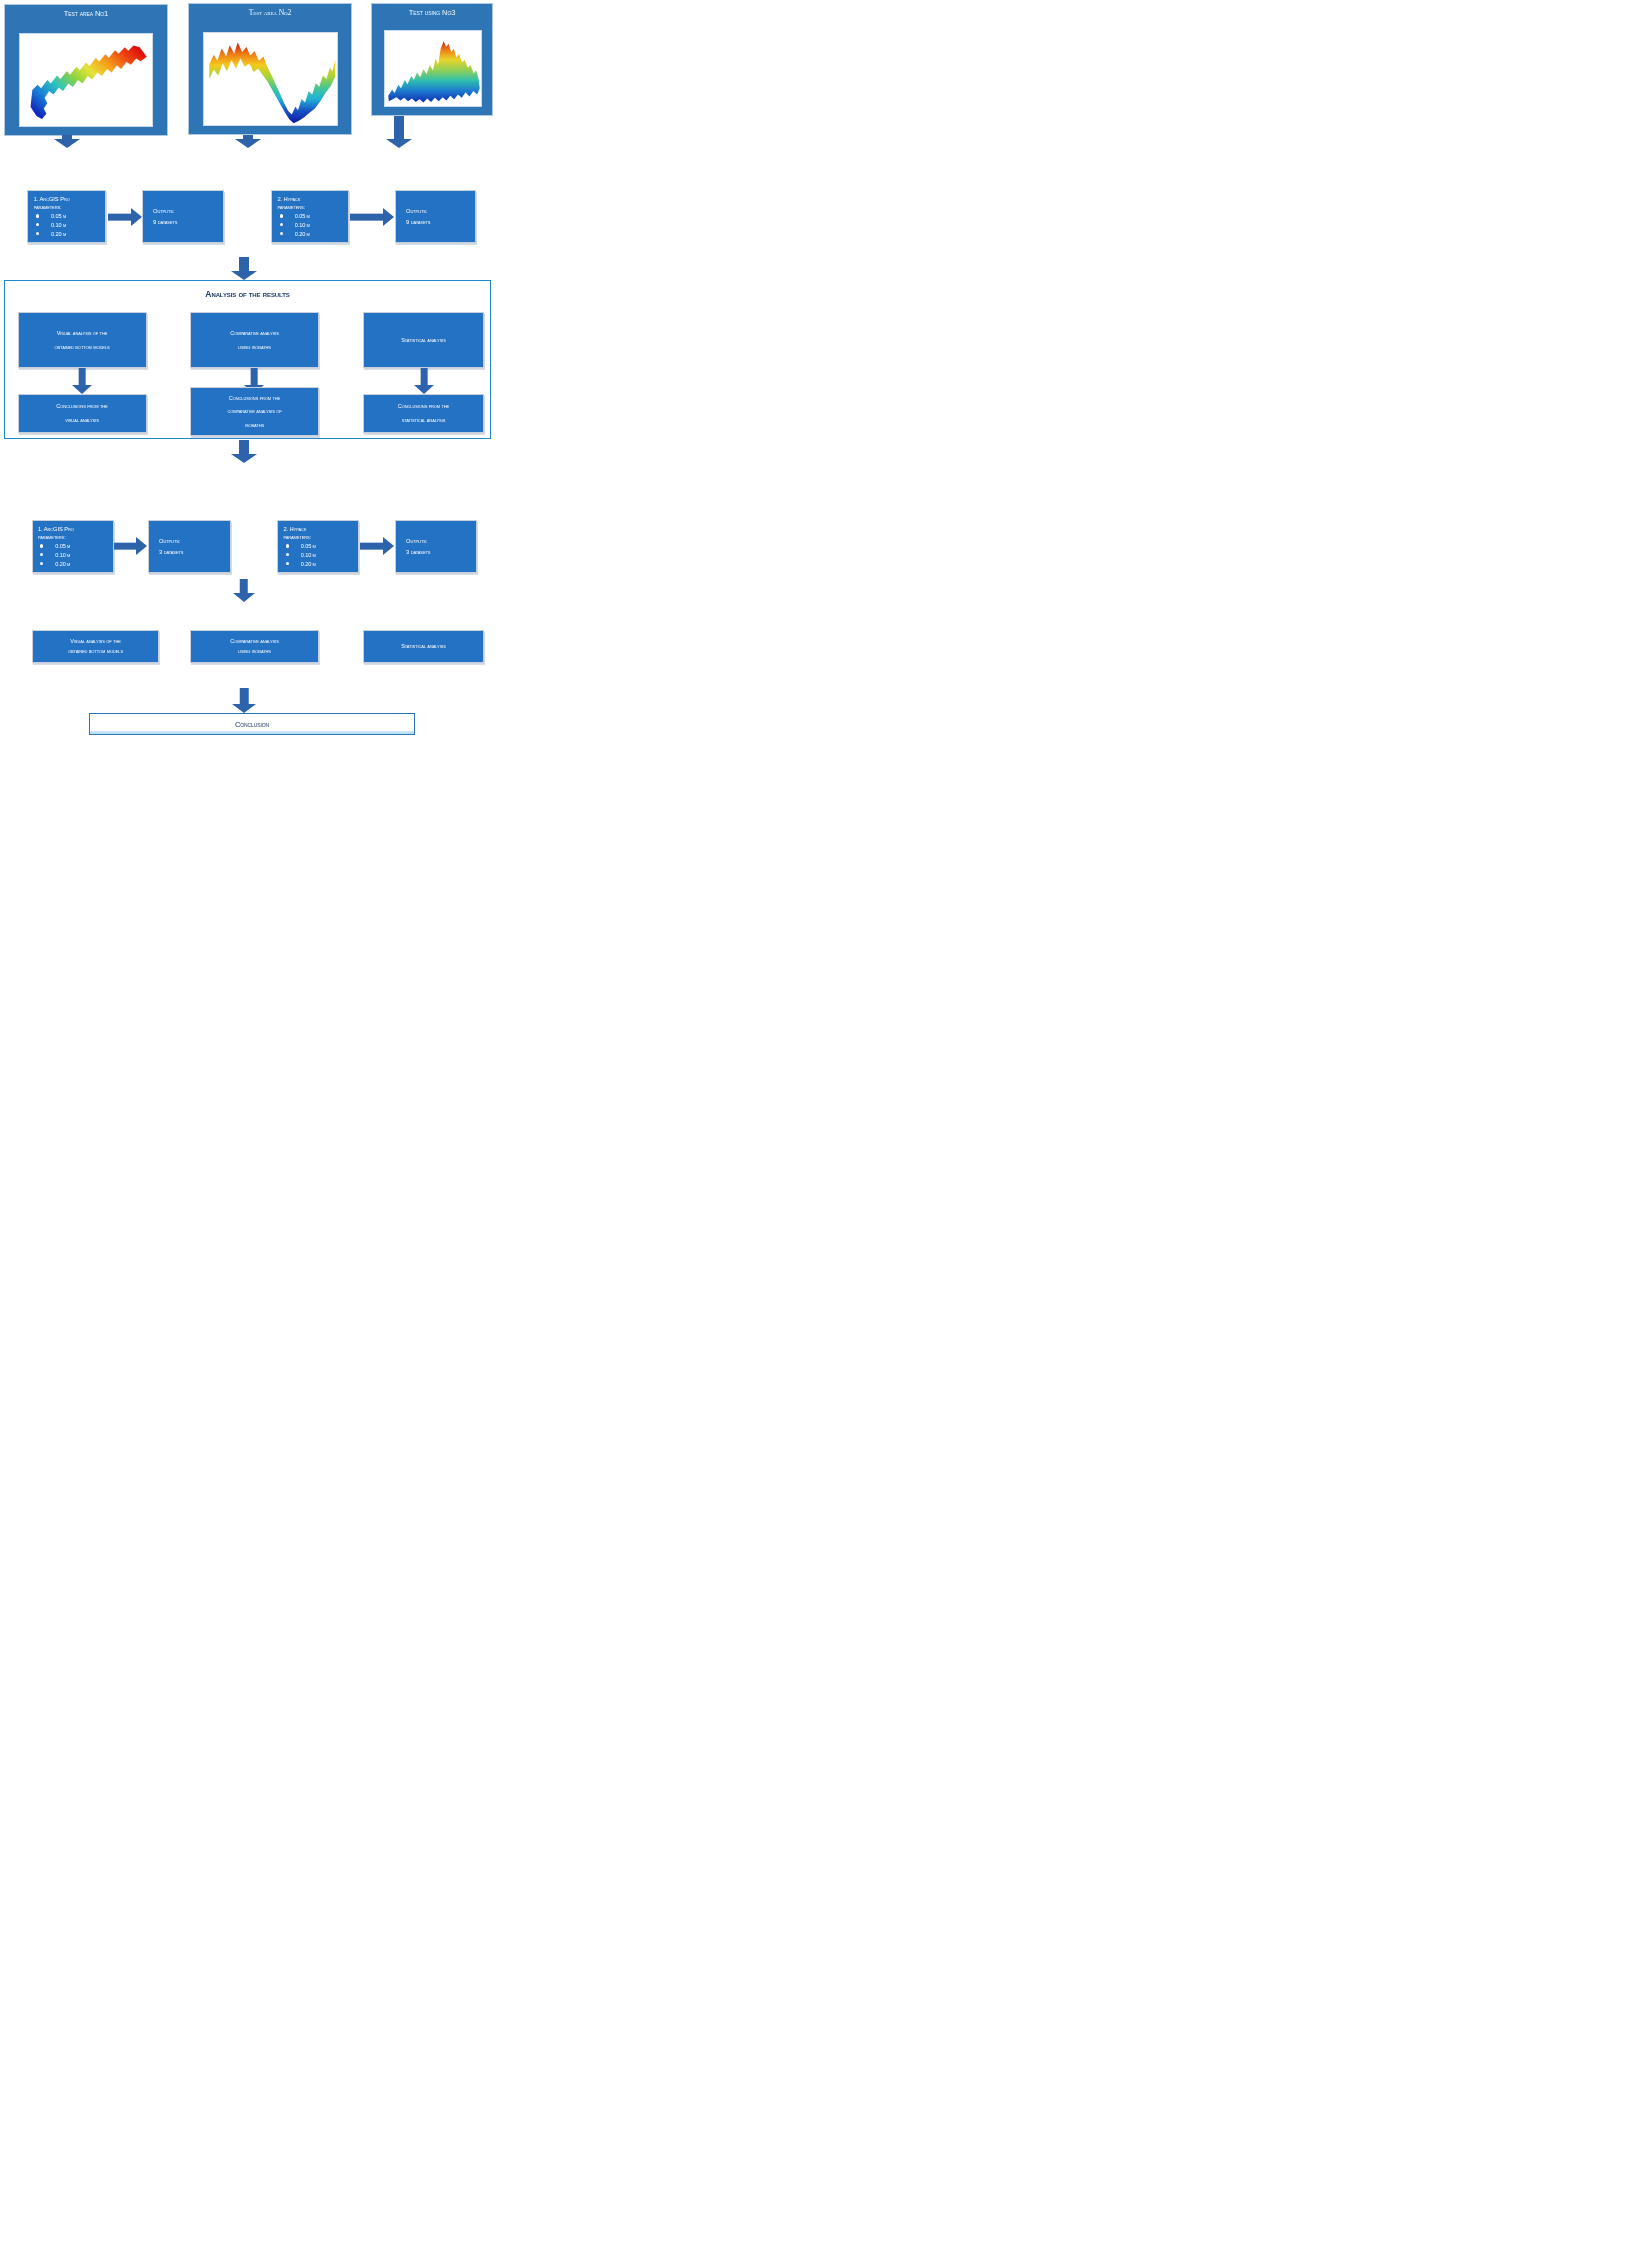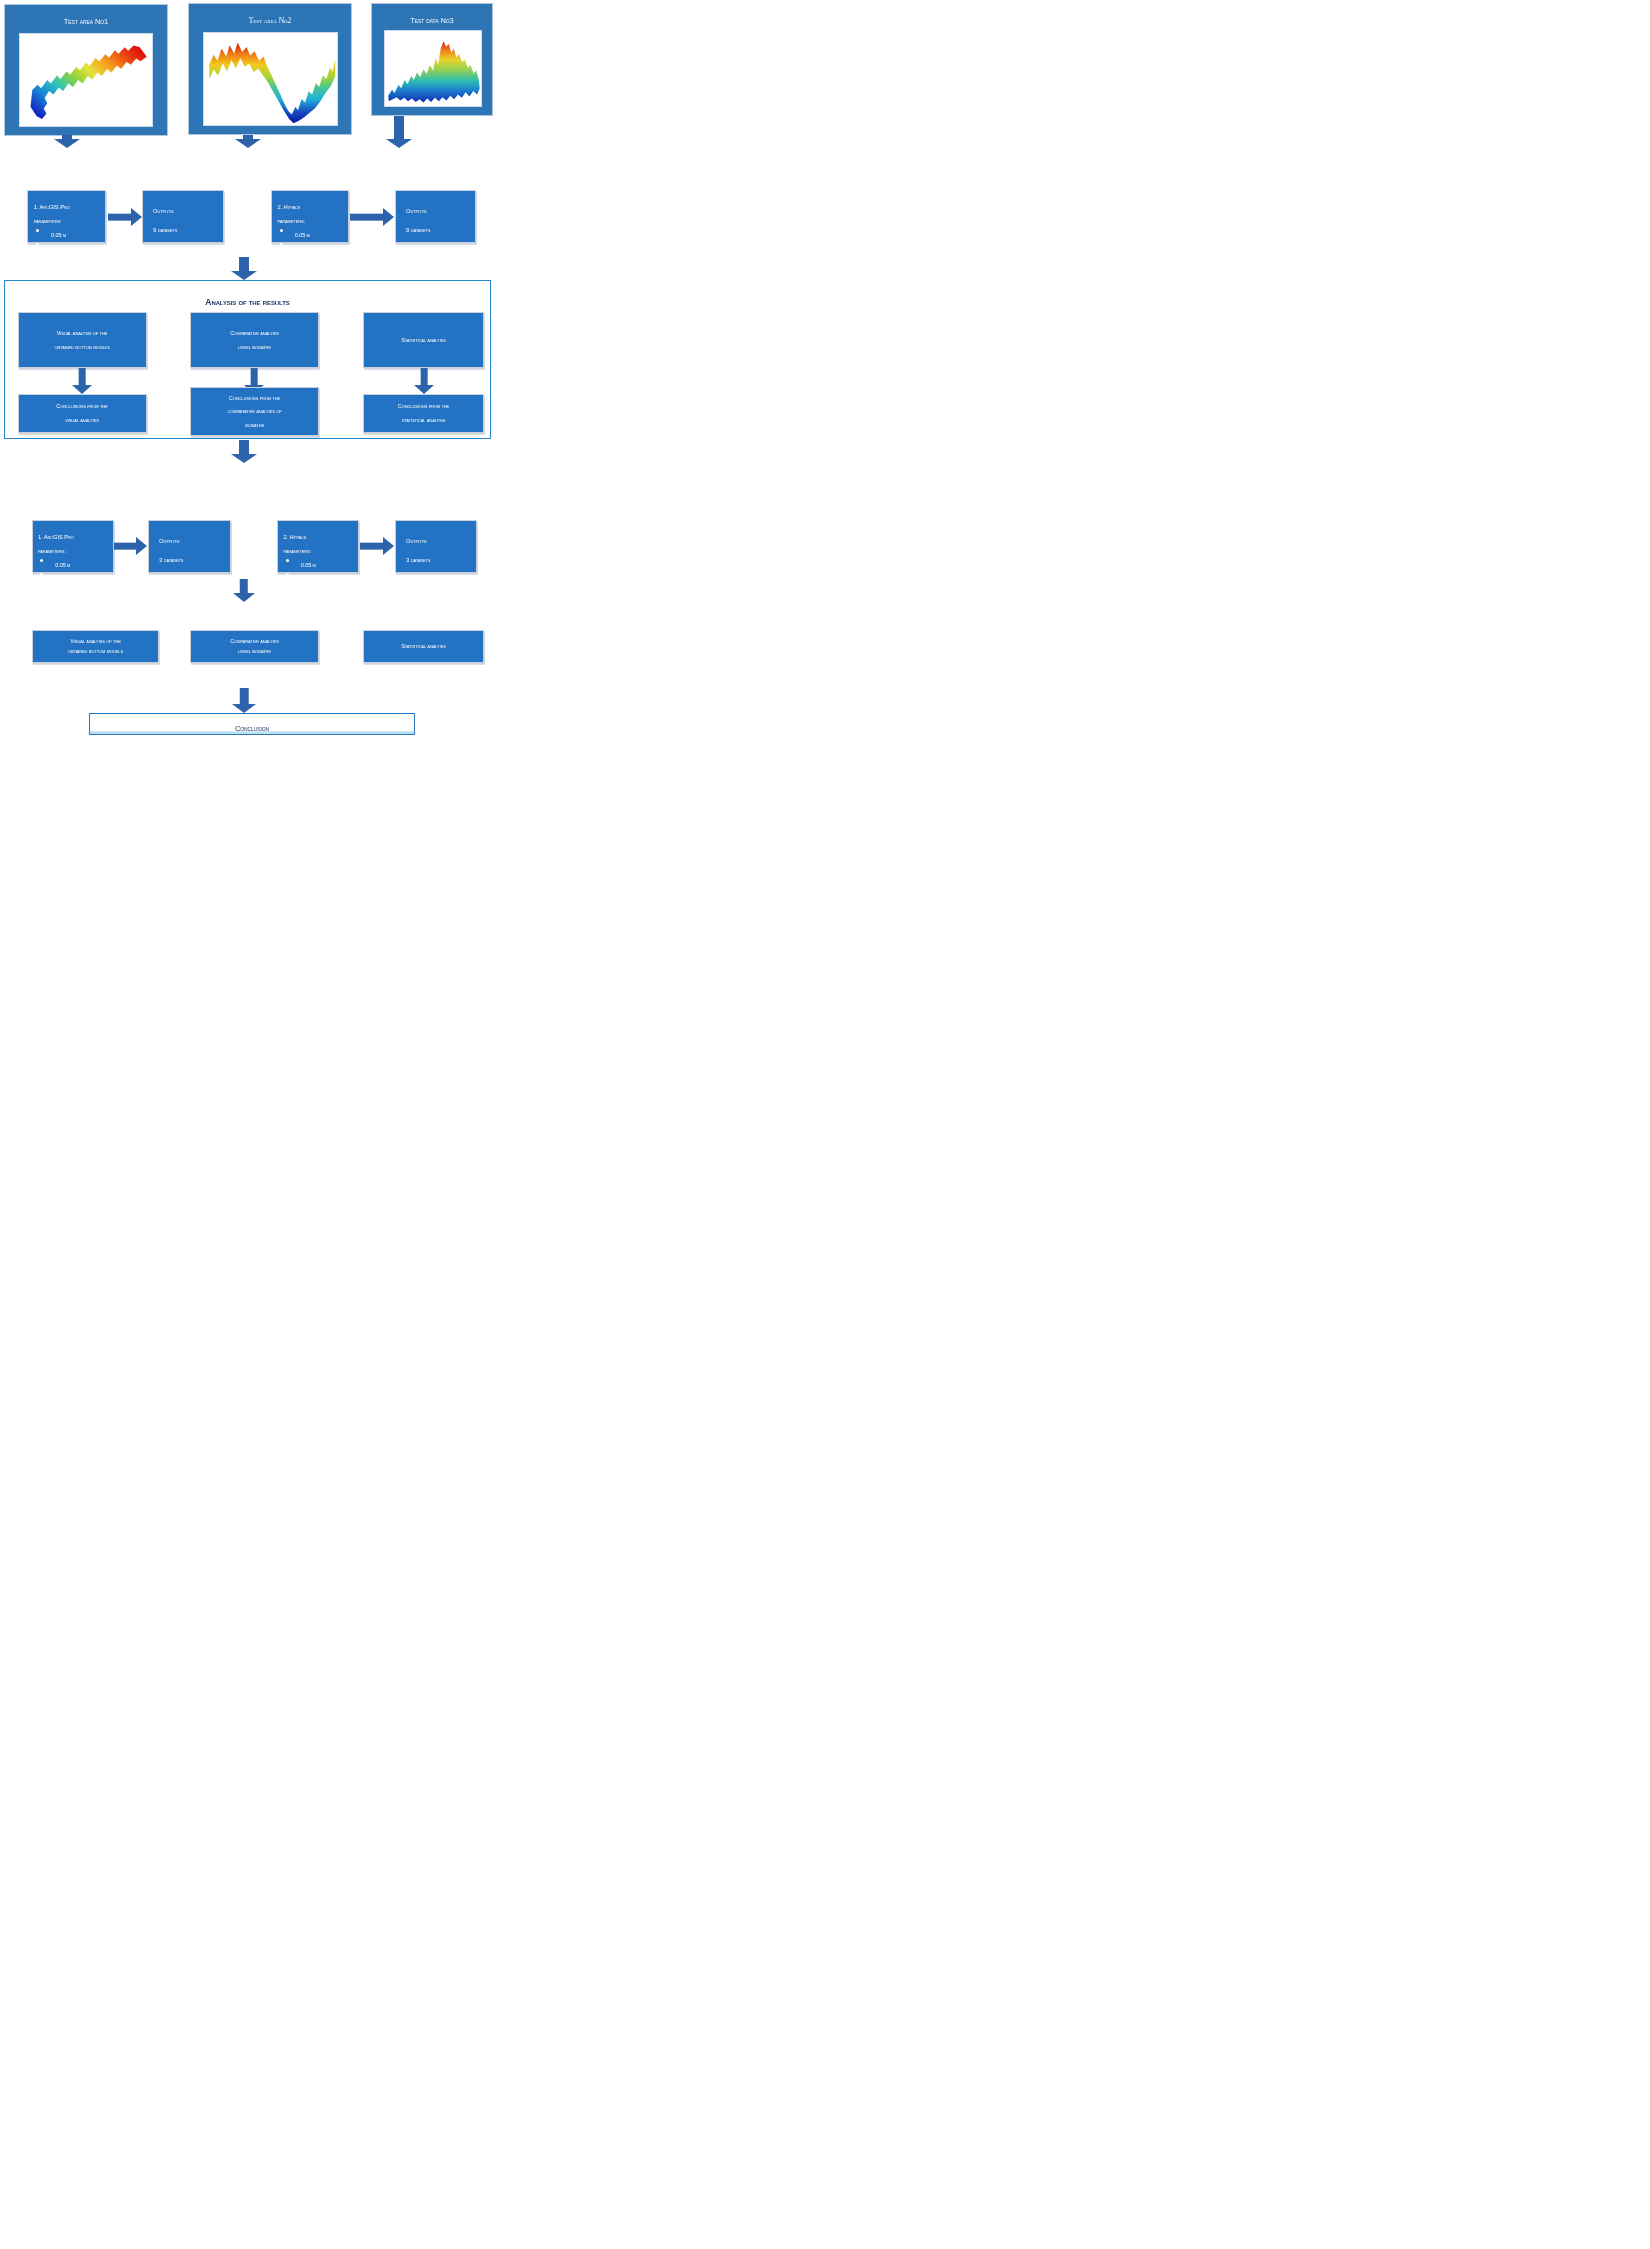--- a/index.html
+++ b/index.html
@@ -1,21 +1,21 @@
 <!DOCTYPE html>
 <html style="font-size:7.2px"><head>
 <meta charset="utf-8">
 <style>
   html,body{margin:0;padding:0;background:#ffffff;}
   .page{
     position:relative;width:495px;height:742px;background:#fff;
     font-family:"Liberation Sans","DejaVu Sans",sans-serif;
     -webkit-font-smoothing:antialiased;
   }
-  .sc{font-variant:small-caps;letter-spacing:-0.1px;margin-top:8px;}
+  .sc{font-variant:small-caps;letter-spacing:-0.1px;}
   
   .tbox{position:absolute;background:#2E75B6;border:0.4px solid #AFC7DF;box-sizing:border-box;}
   .tbox-title{position:absolute;left:0;right:0;top:4px;text-align:center;color:#F2F8FF;
     font-size:7.6px;font-weight:500;}
   .tbox-panel{position:absolute;background:#fff;border:0.9px solid #CBD9EB;box-sizing:border-box;overflow:hidden;}
   .tbox-panel svg{display:block;width:100%;height:100%;}
   
   .sec{position:absolute;background:#fff;border:0.9px solid #1E87CA;box-sizing:border-box;}
   .sec-title{position:absolute;left:0;right:0;text-align:center;color:#1B3767;
     font-size:8.5px;font-weight:600;}
@@ -94,21 +94,21 @@
             <stop offset="84%" stop-color="#1a53c6"></stop>
               <stop offset="100%" stop-color="#0a17a2"></stop>
           </linearGradient>
         </defs>
         <path d="M12,72 L22,50 30,64 40,36 50,54 58,28 68,48 76,22 86,44 96,32 104,52 114,42 124,64 134,54 142,76 150,92 158,110 166,128 174,146 182,164 190,180 198,188 206,170 212,178 220,152 228,160 236,134 244,142 252,116 260,124 268,98 276,106 284,80 290,88 296,62 296,100 286,122 274,138 262,158 250,174 238,184 226,194 214,202 202,208 192,198 182,182 172,164 162,146 152,128 142,110 132,96 122,82 112,90 102,70 92,78 82,58 72,82 62,62 52,88 42,70 32,98 22,84 12,106 Z" fill="url(#g2)"></path>
       </svg>
     </div>
   </div>
 
   <div class="tbox" style="left:371px;top:3.1px;width:122px;height:113px;">
-    <div class="tbox-title sc">Test data No3</div>
+    <div class="tbox-title sc">Test using No3</div>
     <div class="tbox-panel" style="left:12px;top:26px;width:98px;height:77px;">
       <svg viewBox="0 0 300 220" preserveAspectRatio="none">
         <defs>
           <linearGradient id="g3" x1="0%" y1="0%" x2="0%" y2="100%">
             <stop offset="0%" stop-color="#d21a0e"></stop>
               <stop offset="15%" stop-color="#f08018"></stop>
             <stop offset="30%" stop-color="#e8d42a"></stop>
               <stop offset="48%" stop-color="#8ccf5a"></stop>
             <stop offset="64%" stop-color="#2fbfae"></stop>
               <stop offset="80%" stop-color="#1d7ed0"></stop>

